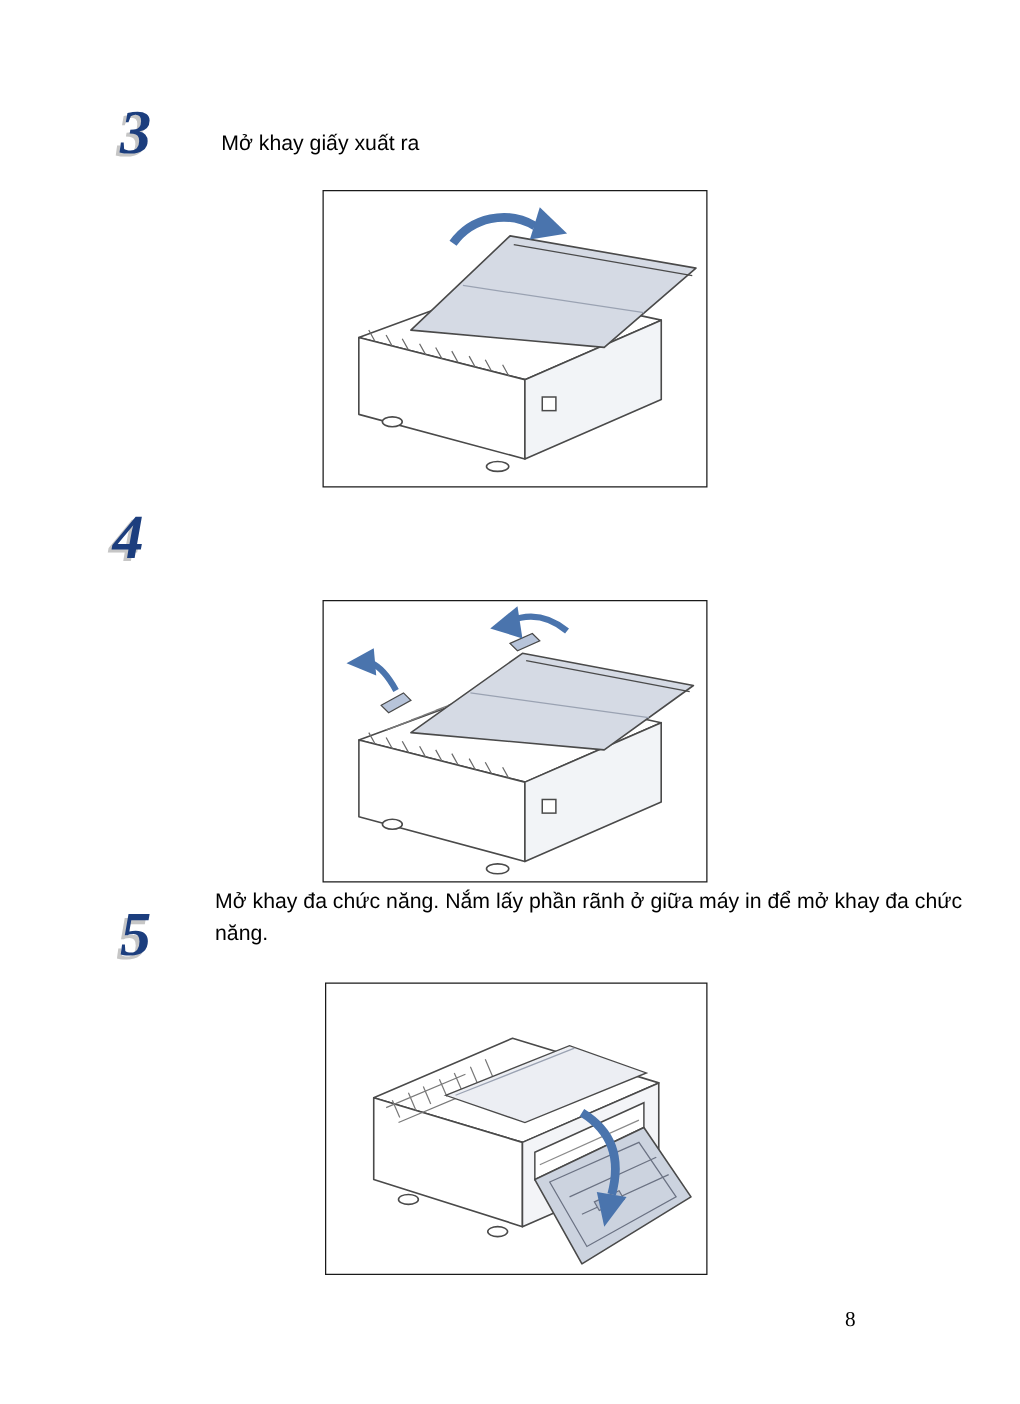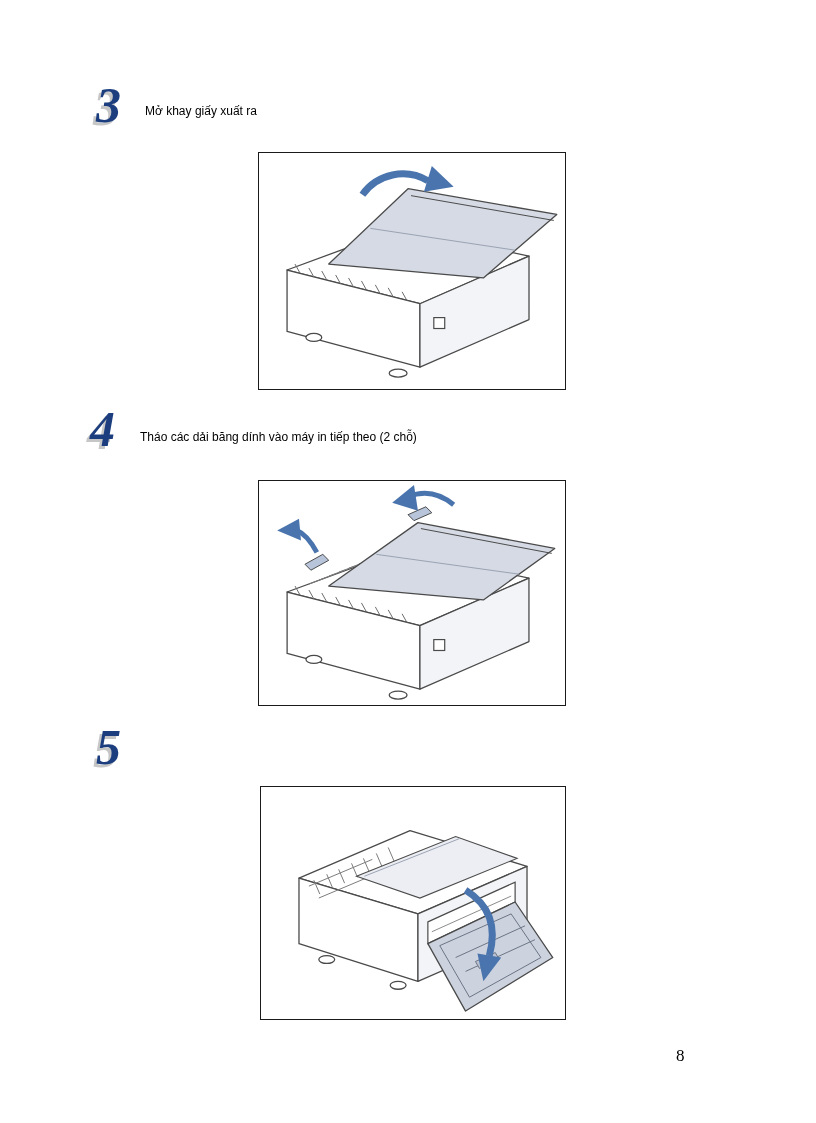--- a/index.html
+++ b/index.html
@@ -12,21 +12,21 @@
   .step-number {
     position:absolute;
     font-family:"Liberation Serif", serif;
     font-style:italic; font-weight:bold;
     font-size:50px; line-height:1;
     color:#1c3e7e;
     text-shadow:-3px 3px 0 #c6c6c6;
   }
   .step-text {
     position:absolute;
-    font-size:12px; line-height:1.5; color:#000;
+    font-size:17px; line-height:1.5; color:#000;margin-left:32px;
   }
   .figure {
     position:absolute;
     border:1px solid #1a1a1a;
     background:#ffffff;
     display:flex; align-items:center; justify-content:center;
   }
   .figure svg { display:block; }
   .page-number {
     position:absolute; left:676px; top:1046px;
@@ -62,21 +62,20 @@
       <rect x="176" y="166" width="11" height="11" fill="#ffffff" stroke="#4a4a4a" stroke-width="1.2"></rect>
 
       <g>
         <path d="M104,42 A 50 50 0 0 1 170,28" stroke="#4a74ad" stroke-width="7" fill="none"></path>
         <polygon points="174,13 196,34 166,39" fill="#4a74ad"></polygon>
       </g>
     </svg>
   </figure>
 
   <div class="step-number" style="left:90px; top:404px;">4</div>
-  <p class="step-text" style="left:140px; top:428px; width:600px;">Tháo các dải băng dính vào máy in tiếp theo (2 chỗ)</p>
 
   <figure class="figure" style="left:258px; top:480px; width:308px; height:226px;">
     <svg viewBox="0 0 308 226" width="306" height="224" role="img" aria-label="printer-remove-tapes-illustration">
       <g fill="#ffffff" stroke="#4a4a4a" stroke-width="1.3" stroke-linejoin="round">
         <polygon points="28,112 142,70 272,98 162,146"></polygon>
         <polygon points="28,112 162,146 162,210 28,174"></polygon>
         <polygon points="162,146 272,98 272,162 162,210" fill="#f2f4f7"></polygon>
         <ellipse cx="55" cy="180" rx="8" ry="4"></ellipse>
         <ellipse cx="140" cy="216" rx="9" ry="4"></ellipse>
       </g>
@@ -97,20 +96,21 @@
 
       <g>
         <path d="M196,24 Q174,6 150,16" stroke="#4a74ad" stroke-width="5" fill="none"></path>
         <polygon points="156,4 134,22 160,30" fill="#4a74ad"></polygon>
       </g>
       <rect x="176" y="160" width="11" height="11" fill="#ffffff" stroke="#4a4a4a" stroke-width="1.2"></rect>
     </svg>
   </figure>
 
   <div class="step-number" style="left:96px; top:722px;">5</div>
+  <p class="step-text" style="left:140px; top:708px; width:600px;">Mở khay đa chức năng. Nắm lấy phần rãnh ở giữa máy in để mở khay đa chức năng.</p>
 
   <figure class="figure" style="left:260px; top:786px; width:306px; height:234px;">
     <svg viewBox="0 0 306 234" width="304" height="232" role="img" aria-label="printer-open-multipurpose-tray-illustration">
       <g fill="#ffffff" stroke="#4a4a4a" stroke-width="1.3" stroke-linejoin="round">
         <polygon points="38,92 150,44 268,80 158,128"></polygon>
         <polygon points="38,92 158,128 158,196 38,158"></polygon>
         <polygon points="158,128 268,80 268,148 158,196" fill="#f3f4f7"></polygon>
         <ellipse cx="66" cy="174" rx="8" ry="4"></ellipse>
         <ellipse cx="138" cy="200" rx="8" ry="4"></ellipse>
       </g>

